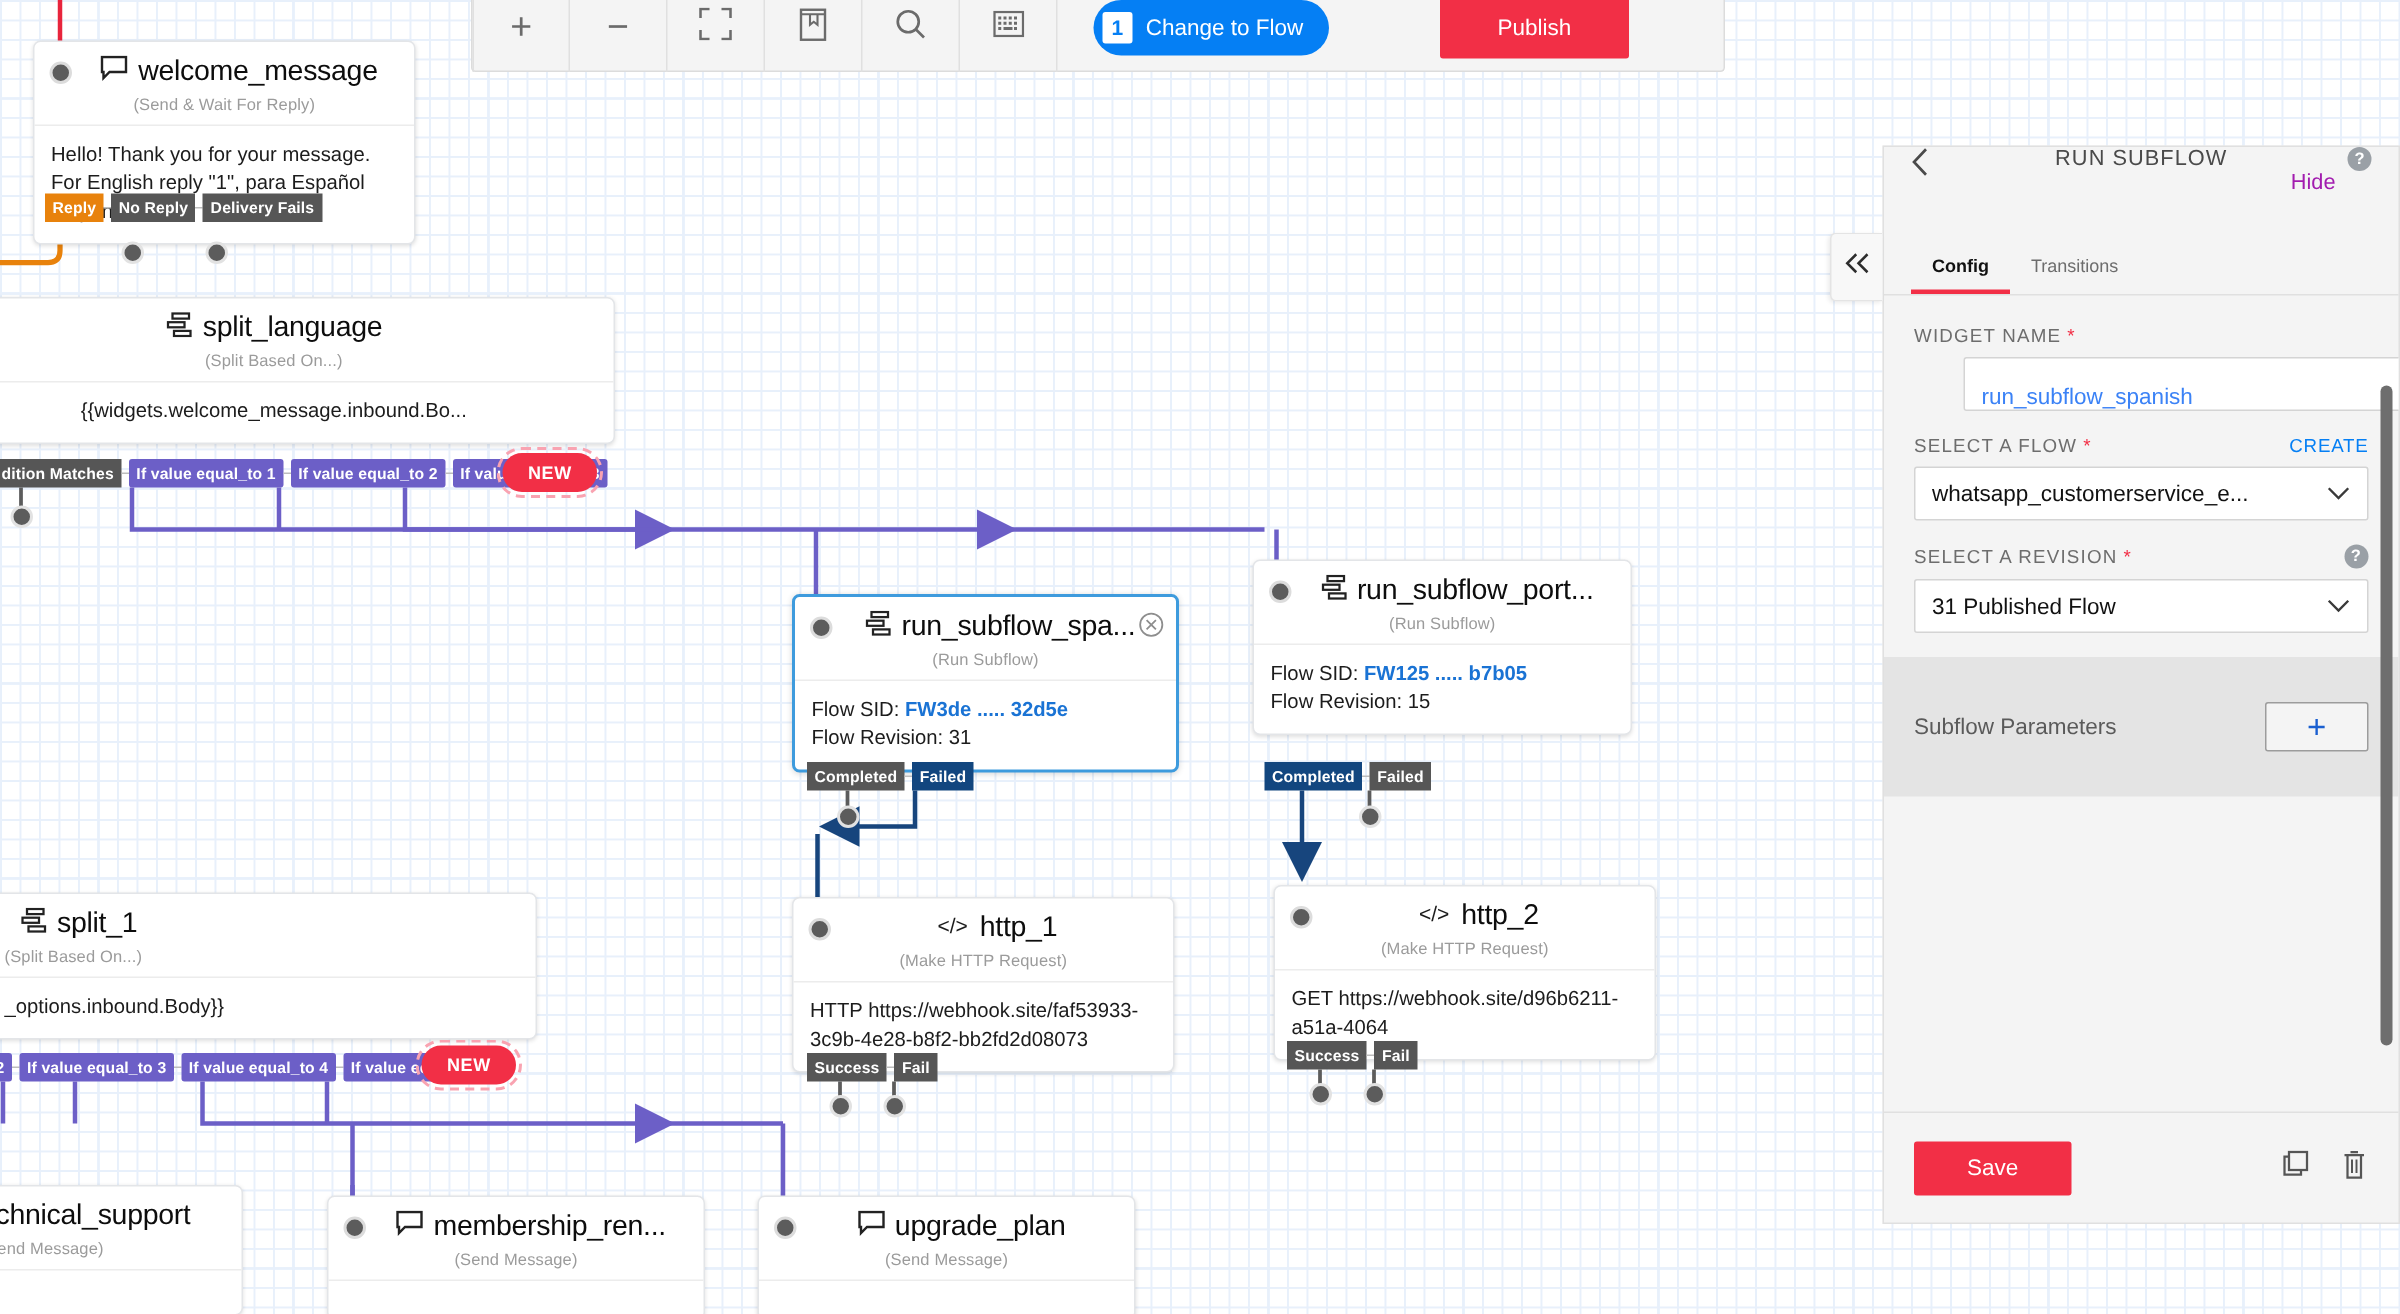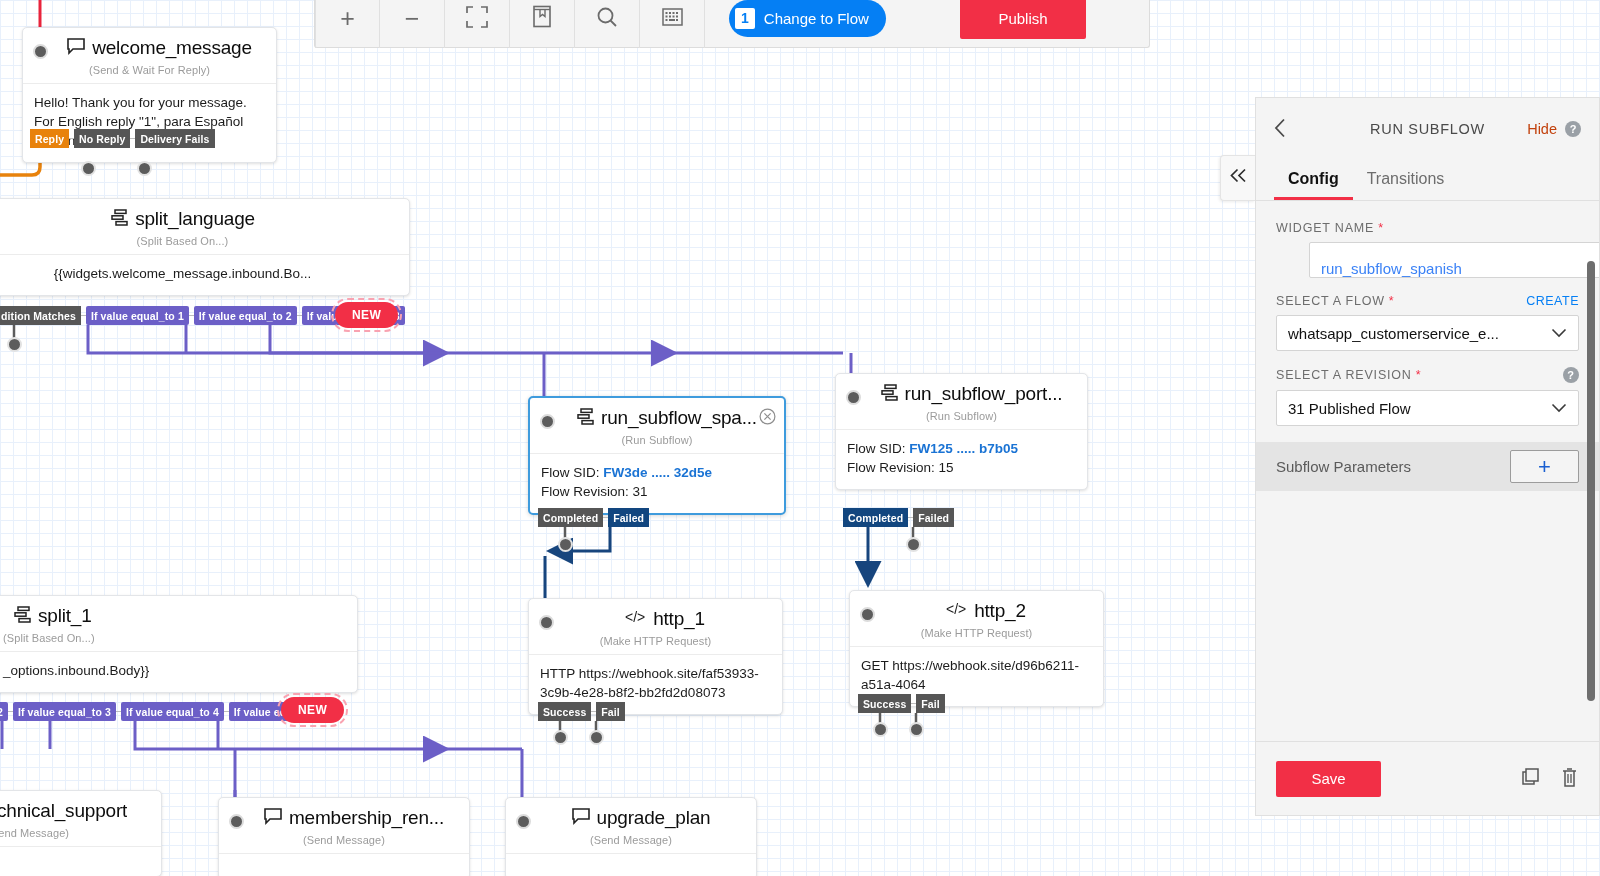--- a/index.html
+++ b/index.html
@@ -36,21 +36,21 @@
     box-shadow: 0 1px 3px rgba(0,0,0,0.13);
   }
   .node.selected {
     border: 2px solid #3e9bdd;
     box-shadow: 0 1px 4px rgba(0,0,0,0.16);
   }
   .node-head {
     position: relative;
     padding: 9px 10px 4px 10px;
     display: flex;
-    align-items: flex-end;
+    align-items: center;
   }
   .node-dot {
     width: 15px; height: 15px; border-radius: 50%;
     background: #5c5c5c;
     border: 2px solid #dcdcdc;
     flex: 0 0 auto;
     margin-right: 4px;
   }
   .node-title-wrap {
     flex: 1 1 auto;
@@ -194,55 +194,56 @@
     width: 345px; height: 719px;
     background: #f4f4f4;
     border: 1px solid #e0e0e0;
     display: flex;
     flex-direction: column;
     z-index: 50;
   }
   .panel-head {
     height: 62px;
     display: flex;
-    align-items: center;
+    align-items: flex-start;
     padding: 0 18px;
     position: relative;
   }
   .back-chevron { font-size: 21px; color: #4a4a4a; line-height: 1; }
   .panel-title {
     position: absolute; left: 0; right: 0;
     text-align: center;
     font-size: 14.5px;
     color: #4a4a4a;
     letter-spacing: .7px;
     pointer-events: none;
   }
   .hide-link {
     margin-left: auto;
-    color: #c2410c;
+    color: #a21caf;
     font-size: 14.5px;
     z-index: 2;
+    margin-top: 16px;
   }
   .help-q {
     width: 16px; height: 16px; border-radius: 50%;
     background: #9aa0a6; color: #fff;
     font-size: 11px; font-weight: bold;
     display: inline-flex; align-items: center; justify-content: center;
     margin-left: 8px;
     z-index: 2;
   }
   .tabs {
     display: flex;
     padding: 0 18px;
     border-bottom: 1px solid #e0e0e0;
   }
   .tab {
     padding: 10px 14px 9px 14px;
-    font-size: 16px;
+    font-size: 12px;
     color: #6d6d6d;
     text-align: right;
   }
   .tab.active {
     color: #111;
     font-weight: bold;
     border-bottom: 3px solid #f22f46;
   }
   .panel-scroll {
     flex: 1 1 auto;
@@ -291,21 +292,21 @@
     font-size: 15px;
     color: #111;
     margin-bottom: 16px;
   }
   .select-value { overflow: hidden; white-space: nowrap; }
   .caret { margin-left: auto; color: #444; font-size: 13px; }
   .param-row {
     background: #e4e4e4;
     display: flex;
     align-items: center;
-    padding: 8px 14px;
+    padding: 30px 14px;
     margin: 6px -20px 0 -20px;
     padding-left: 20px;
     padding-right: 20px;
   }
   .param-label { font-size: 15px; color: #5a5a5a; }
   .param-add {
     margin-left: auto;
     width: 69px; height: 33px;
     background: #f4f4f4;
     border: 1px solid #9c9c9c;

